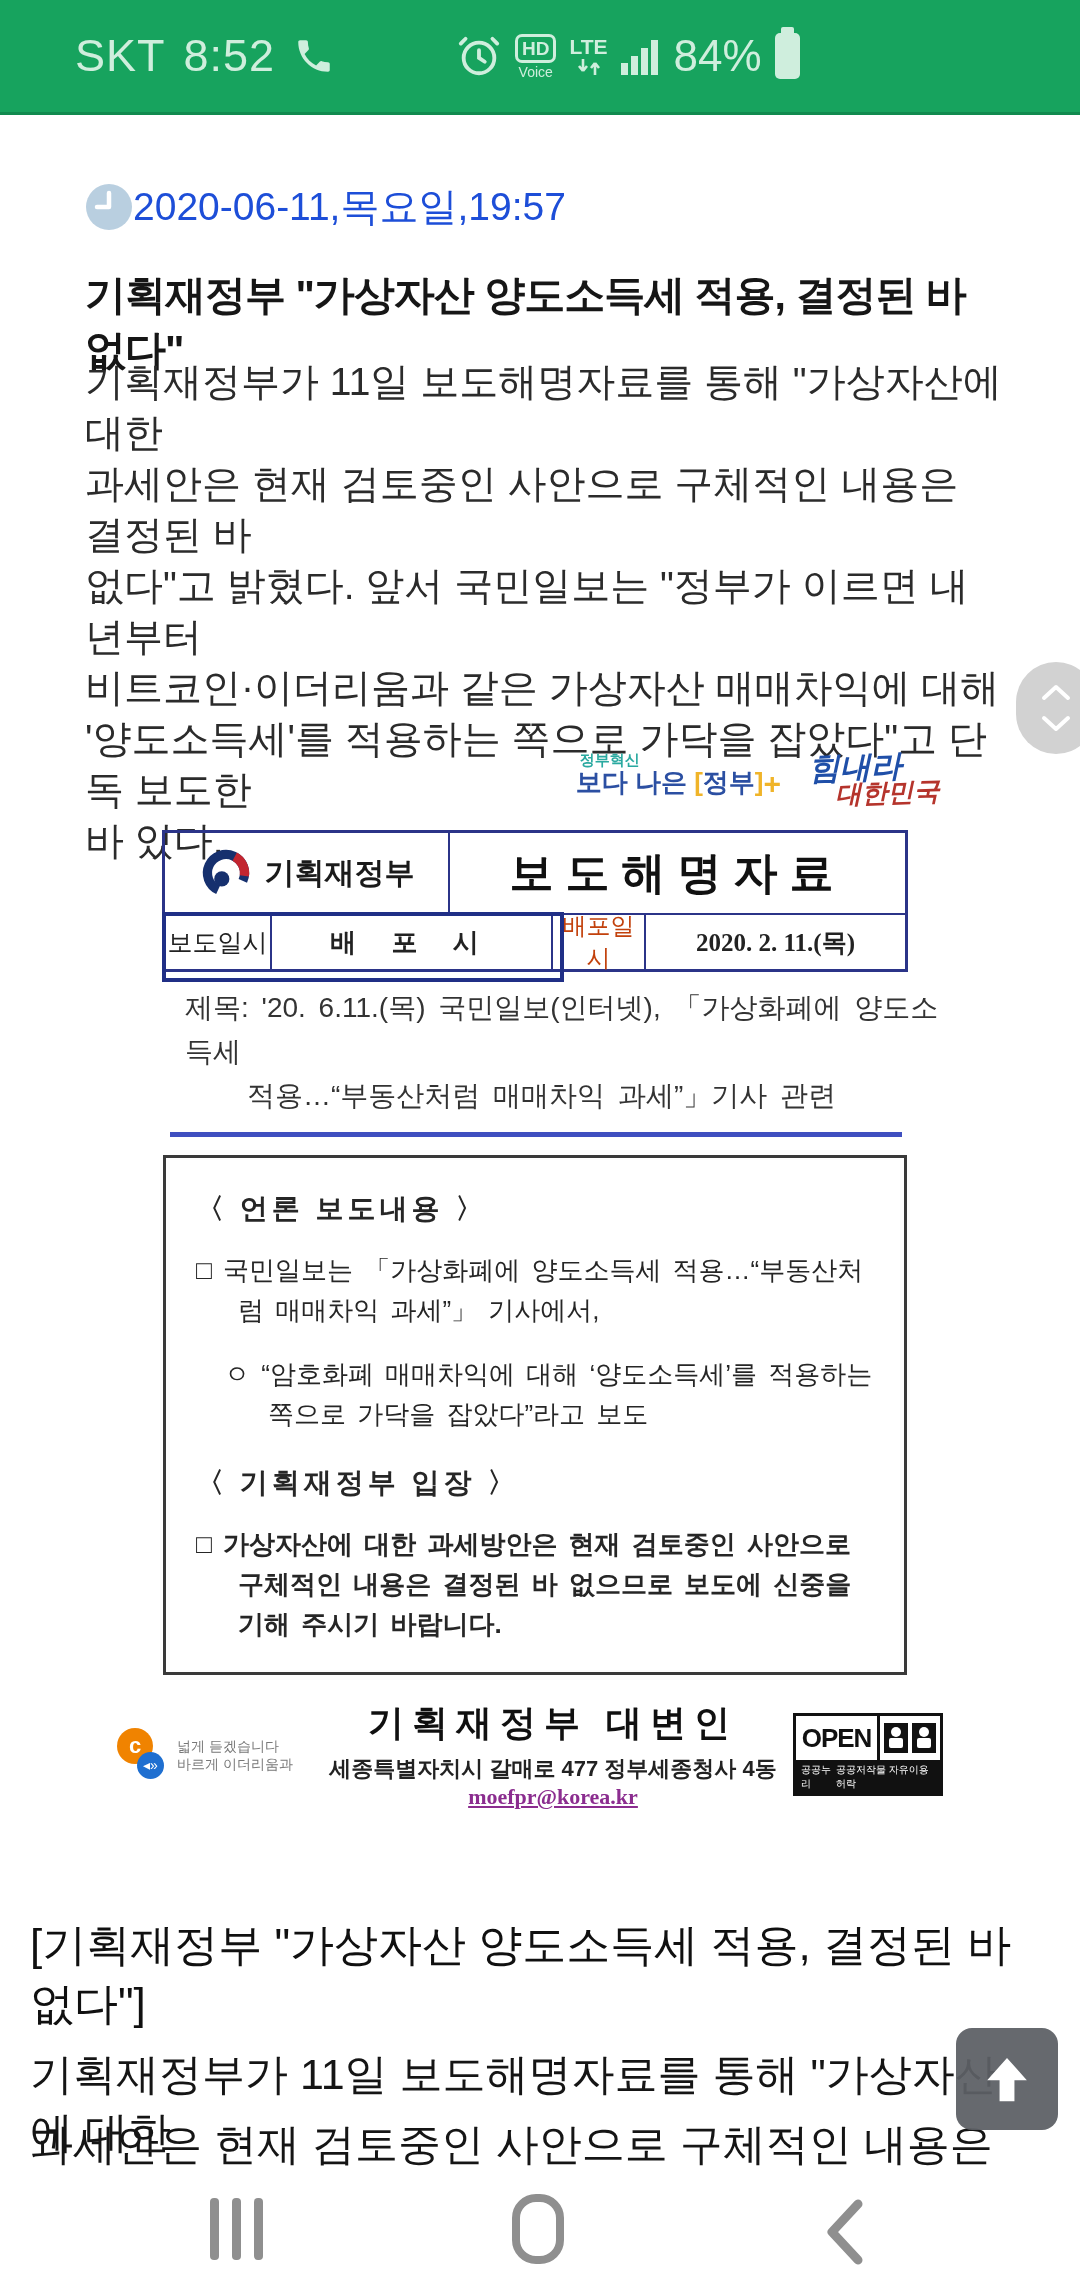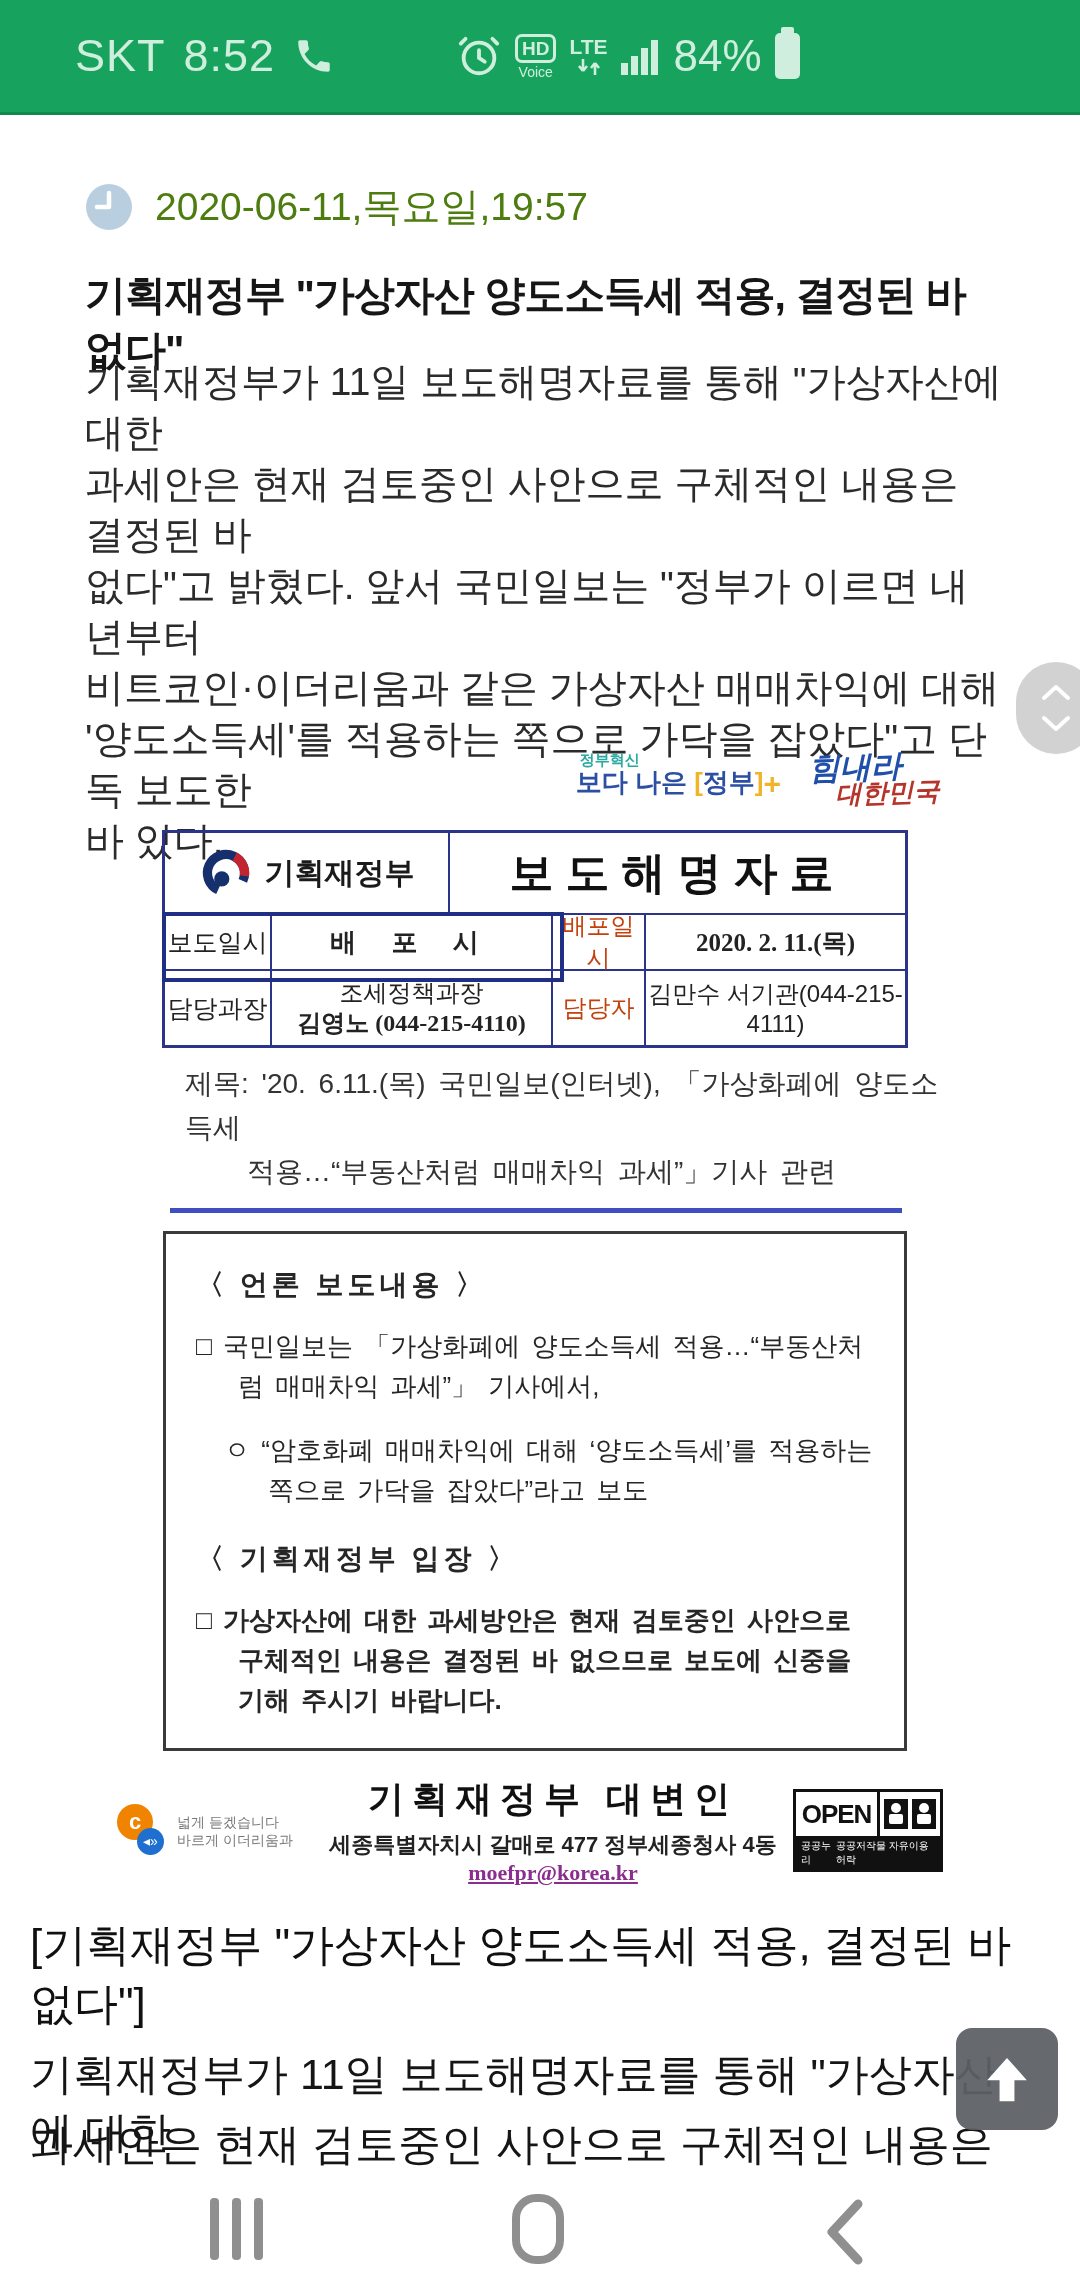--- a/index.html
+++ b/index.html
@@ -15,22 +15,22 @@
   .hd-box{border:3px solid #cfeedd;border-radius:7px;font-size:19px;font-weight:bold;padding:2px 4px}
   .hd-voice{font-size:14px;margin-top:2px}
   .lte-wrap{display:flex;flex-direction:column;align-items:center;line-height:1}
   .lte-txt{font-size:21px;font-weight:bold}
   .batt-pct{font-size:44px}
   .battery{width:25px;height:46px;background:#cfeedd;border-radius:5px;position:relative}
   .battery::before{content:"";position:absolute;top:-6px;left:6px;width:13px;height:6px;
                    background:#cfeedd;border-radius:2px 2px 0 0}
 
   
-  .ts-row{position:absolute;top:180px;left:85px;display:flex;align-items:center;gap:22px;
-          color:#4d7c0f;font-size:39px}
+  .ts-row{position:absolute;top:180px;left:85px;display:flex;align-items:center;
+          color:#1d4ed8;font-size:39px}
   .title{position:absolute;top:268px;left:85px;width:930px;font-size:41px;font-weight:bold;
          color:#161616;letter-spacing:-1px}
   .body-text{position:absolute;top:356px;left:85px;width:920px;font-size:39px;line-height:51px;color:#2b2b2b}
 
   
   .doc{position:absolute;top:740px;left:115px;width:830px}
   .doc-slogans{height:78px;display:flex;justify-content:flex-end;align-items:flex-start;
                gap:28px;padding:12px 6px 0 0}
   .sl1{display:flex;flex-direction:column;align-items:flex-start;line-height:1}
   .sl1-small{font-size:15px;color:#2aa9a0;font-weight:bold;margin-left:4px}
@@ -216,31 +216,20 @@
       </div>
       <div class="tcell doctype">보도해명자료</div>
     </div>
     <div class="trow r2">
       <div class="thick-box"></div>
       <div class="tcell c1">보도일시</div>
       <div class="tcell c2 dispatch">배 포 시</div>
       <div class="tcell c3">배포일시</div>
       <div class="tcell c4 serif">2020. 2. 11.(목)</div>
     </div>
-    <div class="trow r3">
-      <div class="tcell c1">담당과장</div>
-      <div class="tcell c2">
-        <div class="two-line">
-          <div>조세정책과장</div>
-          <div class="serif">김영노 (044-215-4110)</div>
-        </div>
-      </div>
-      <div class="tcell c3">담당자</div>
-      <div class="tcell c4" style="font-size:24px">김만수 서기관(044-215-4111)</div>
-    </div>
   </div>
 
   <div class="subject">
     <span>제목: '20. 6.11.(목) 국민일보(인터넷), 「가상화폐에 양도소득세</span>
     <span class="l2">적용…“부동산처럼 매매차익 과세”」기사 관련</span>
   </div>
 
   <div class="rule"></div>
 
   <div class="pressbox">

